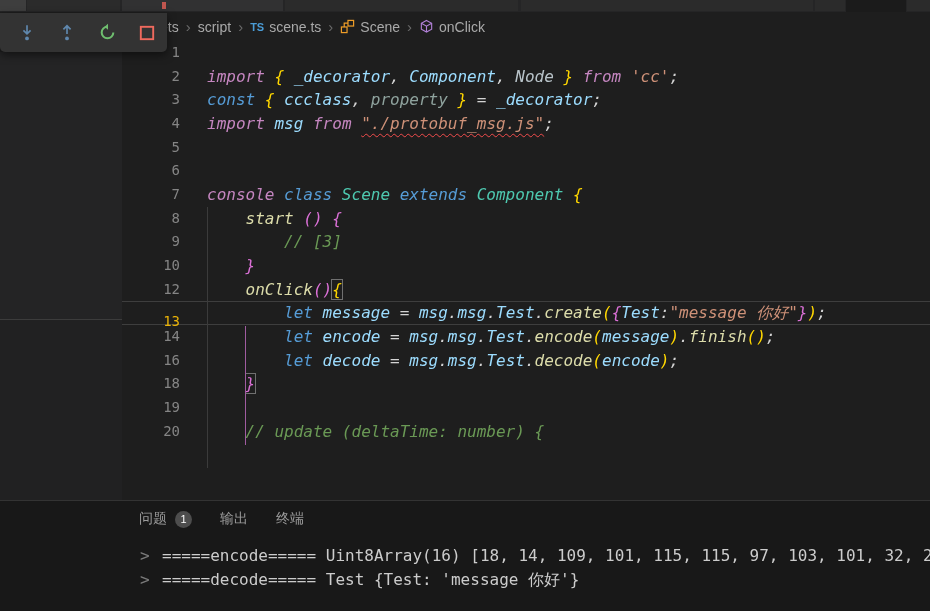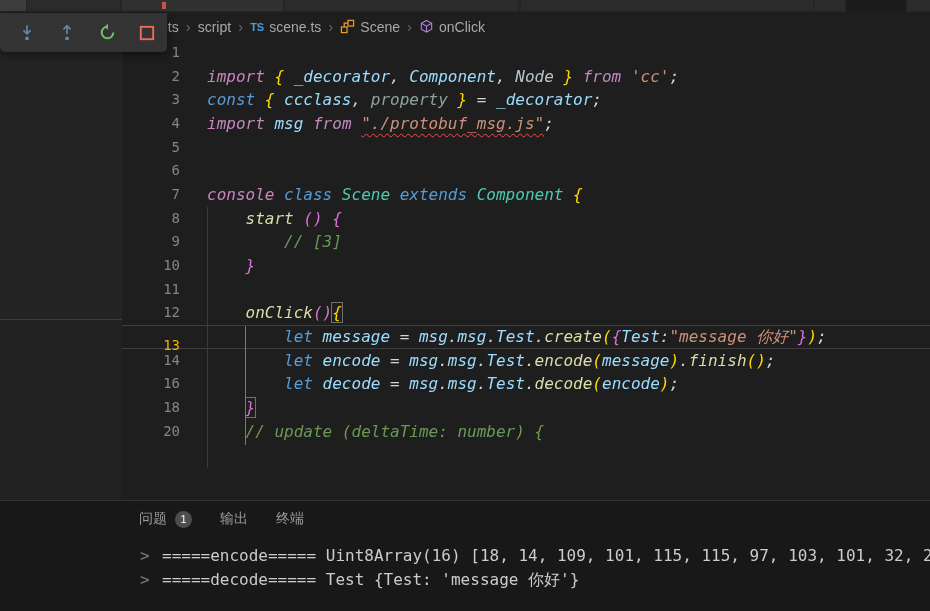--- a/index.html
+++ b/index.html
@@ -151,26 +151,26 @@
         <div class="row"><span class="ln">1</span><span class="code"></span></div>
         <div class="row"><span class="ln">2</span><span class="code"><span class="t-kw2">import </span><span class="t-b1">{ </span><span class="t-var">_decorator</span><span class="t-pl">, </span><span class="t-var">Component</span><span class="t-pl">, </span><span class="t-dim1">Node</span><span class="t-pl"> </span><span class="t-b1">}</span><span class="t-pl"> </span><span class="t-kw2">from</span><span class="t-pl"> </span><span class="t-str">'cc'</span><span class="t-pl">;</span></span></div>
         <div class="row"><span class="ln">3</span><span class="code"><span class="t-kw1">const </span><span class="t-b1">{ </span><span class="t-var">ccclass</span><span class="t-pl">, </span><span class="t-dim2">property</span><span class="t-pl"> </span><span class="t-b1">}</span><span class="t-pl"> = </span><span class="t-var">_decorator</span><span class="t-pl">;</span></span></div>
         <div class="row"><span class="ln">4</span><span class="code"><span class="t-kw2">import </span><span class="t-var">msg</span><span class="t-pl"> </span><span class="t-kw2">from </span><span class="t-strE">"./protobuf_msg.js"</span><span class="t-pl">;</span></span></div>
         <div class="row"><span class="ln">5</span><span class="code"></span></div>
         <div class="row"><span class="ln">6</span></div>
         <div class="row"><span class="ln">7</span><span class="code"><span class="t-kw2">console </span><span class="t-kw1">class </span><span class="t-cls">Scene </span><span class="t-kw1">extends </span><span class="t-cls">Component </span><span class="t-b1">{</span></span></div>
         <div class="row"><span class="ln">8</span><span class="code"><span class="t-pl">    </span><span class="t-fn">start </span><span class="t-b2">()</span><span class="t-pl"> </span><span class="t-b2">{</span></span></div>
         <div class="row"><span class="ln">9</span><span class="code"><span class="t-cmt">        // [3]</span></span></div>
         <div class="row"><span class="ln">10</span><span class="code"><span class="t-pl">    </span><span class="t-b2">}</span></span></div>
-        <div class="row"><span class="ln">11</span><span class="code"></span></div>
         <div class="row"><span class="ln">12</span><span class="code"><span class="t-pl">    </span><span class="t-fn">onClick</span><span class="t-b2">()</span><span class="t-b1x">{</span></span></div>
         <div class="row cur"><span class="ln">13</span><span class="code"><span class="t-pl">        </span><span class="t-kw1">let </span><span class="t-var">message</span><span class="t-pl"> = </span><span class="t-var">msg</span><span class="t-pl">.</span><span class="t-var">msg</span><span class="t-pl">.</span><span class="t-var">Test</span><span class="t-pl">.</span><span class="t-fn">create</span><span class="t-b1">(</span><span class="t-b2">{</span><span class="t-var">Test</span><span class="t-pl">:</span><span class="t-str">"message 你好"</span><span class="t-b2">}</span><span class="t-b1">)</span><span class="t-pl">;</span></span></div>
         <div class="row"><span class="ln">14</span><span class="code"><span class="t-pl">        </span><span class="t-kw1">let </span><span class="t-var">encode</span><span class="t-pl"> = </span><span class="t-var">msg</span><span class="t-pl">.</span><span class="t-var">msg</span><span class="t-pl">.</span><span class="t-var">Test</span><span class="t-pl">.</span><span class="t-fn">encode</span><span class="t-b1">(</span><span class="t-var">message</span><span class="t-b1">)</span><span class="t-pl">.</span><span class="t-fn">finish</span><span class="t-b1">()</span><span class="t-pl">;</span></span></div>
         <div class="row"><span class="ln">16</span><span class="code"><span class="t-pl">        </span><span class="t-kw1">let </span><span class="t-var">decode</span><span class="t-pl"> = </span><span class="t-var">msg</span><span class="t-pl">.</span><span class="t-var">msg</span><span class="t-pl">.</span><span class="t-var">Test</span><span class="t-pl">.</span><span class="t-fn">decode</span><span class="t-b1">(</span><span class="t-var">encode</span><span class="t-b1">)</span><span class="t-pl">;</span></span></div>
         <div class="row"><span class="ln">18</span><span class="code"><span class="t-pl">    </span><span class="t-b2x">}</span></span></div>
+        <div class="row"><span class="ln">19</span><span class="code"></span></div>
         <div class="row"><span class="ln">20</span><span class="code"><span class="t-cmt">    // update (deltaTime: number) {</span></span></div>
       </div>
   </div>
 
   <div class="panel">
     <div class="ptabs">
         <div class="ptab">
           <span>问题</span>
           <span class="badge">1</span>
         </div>

